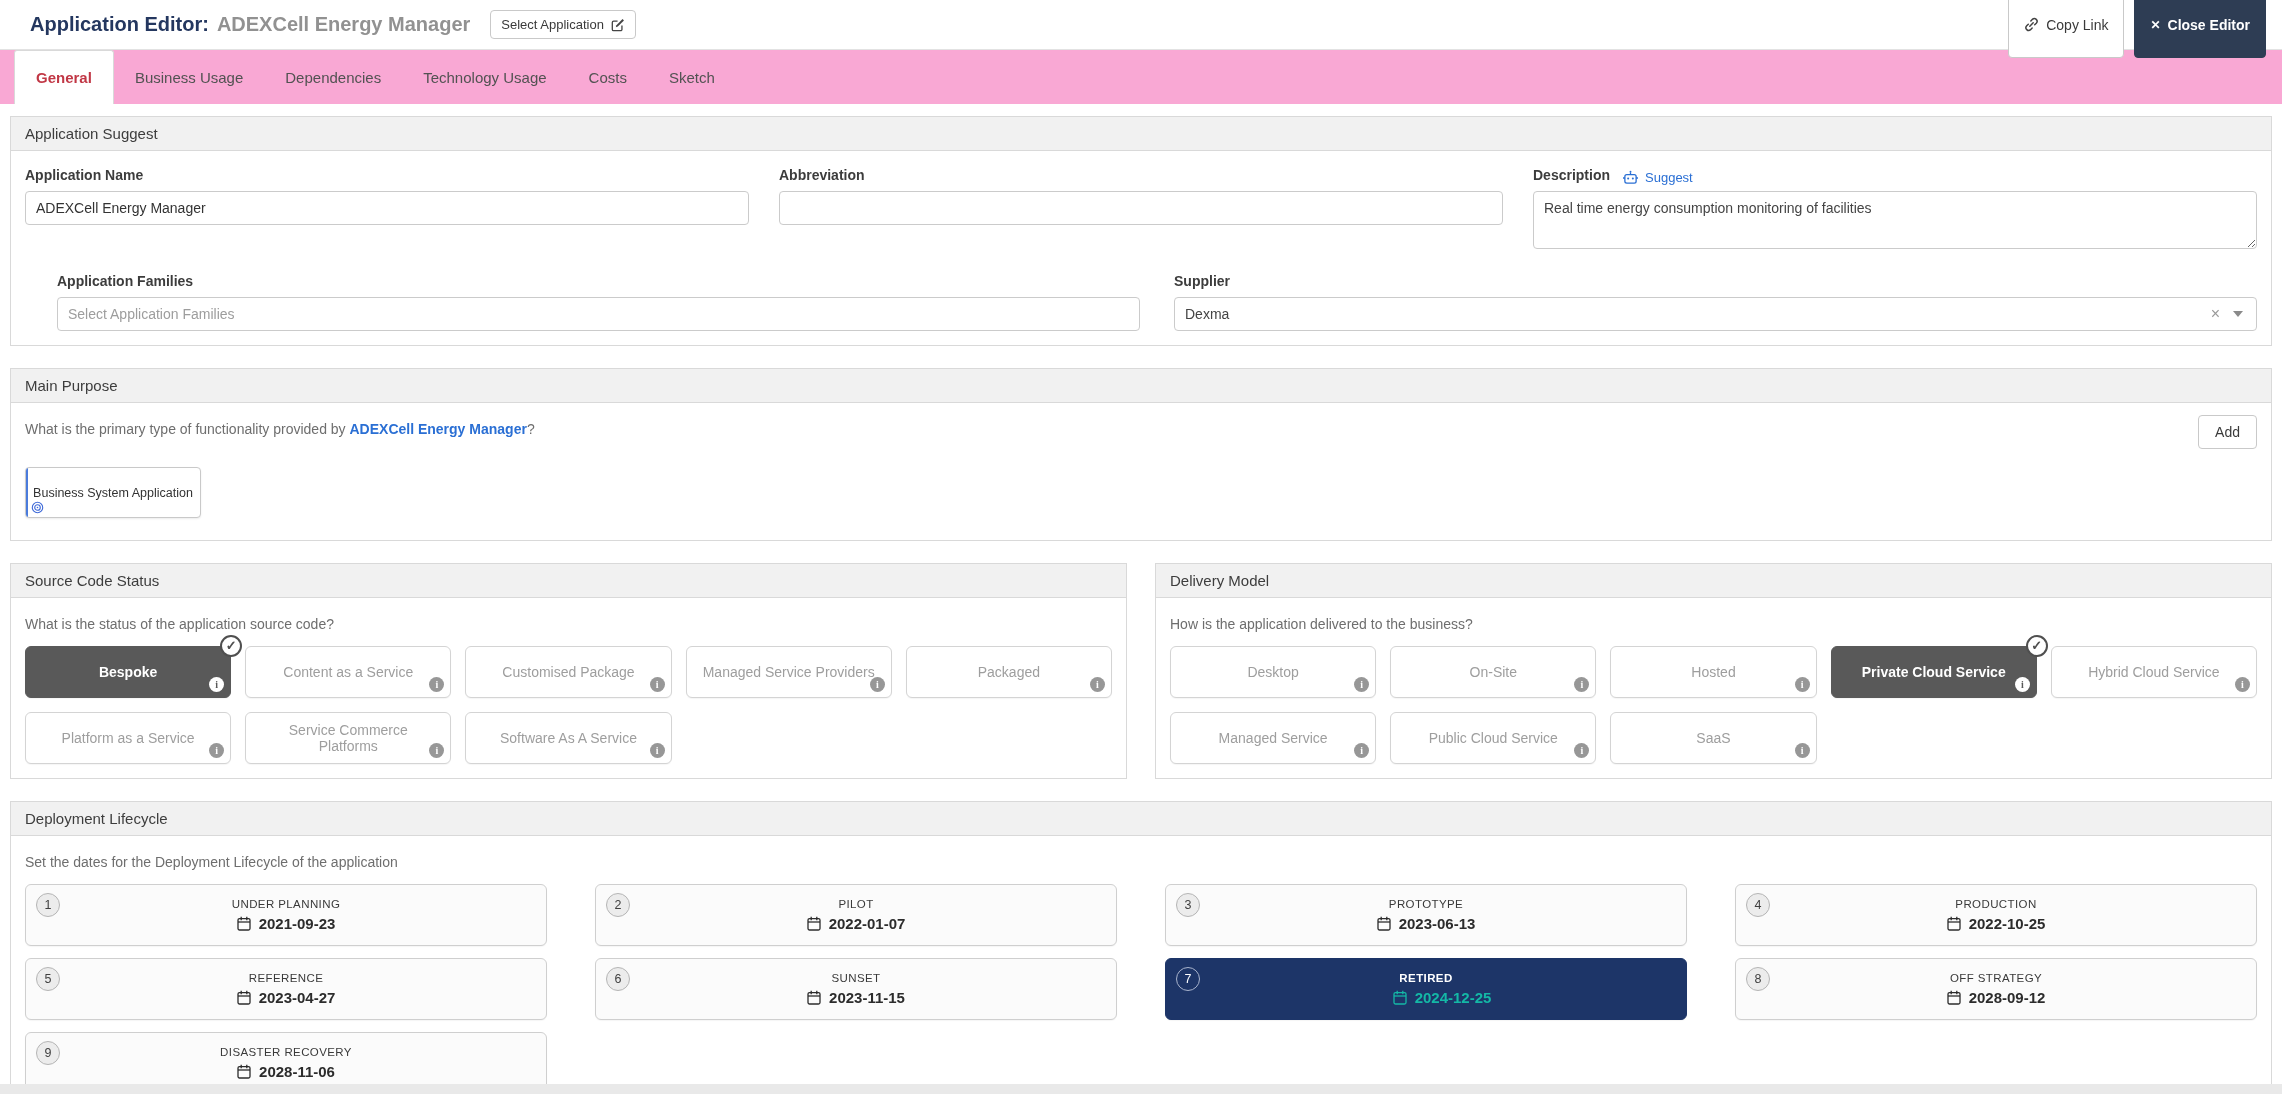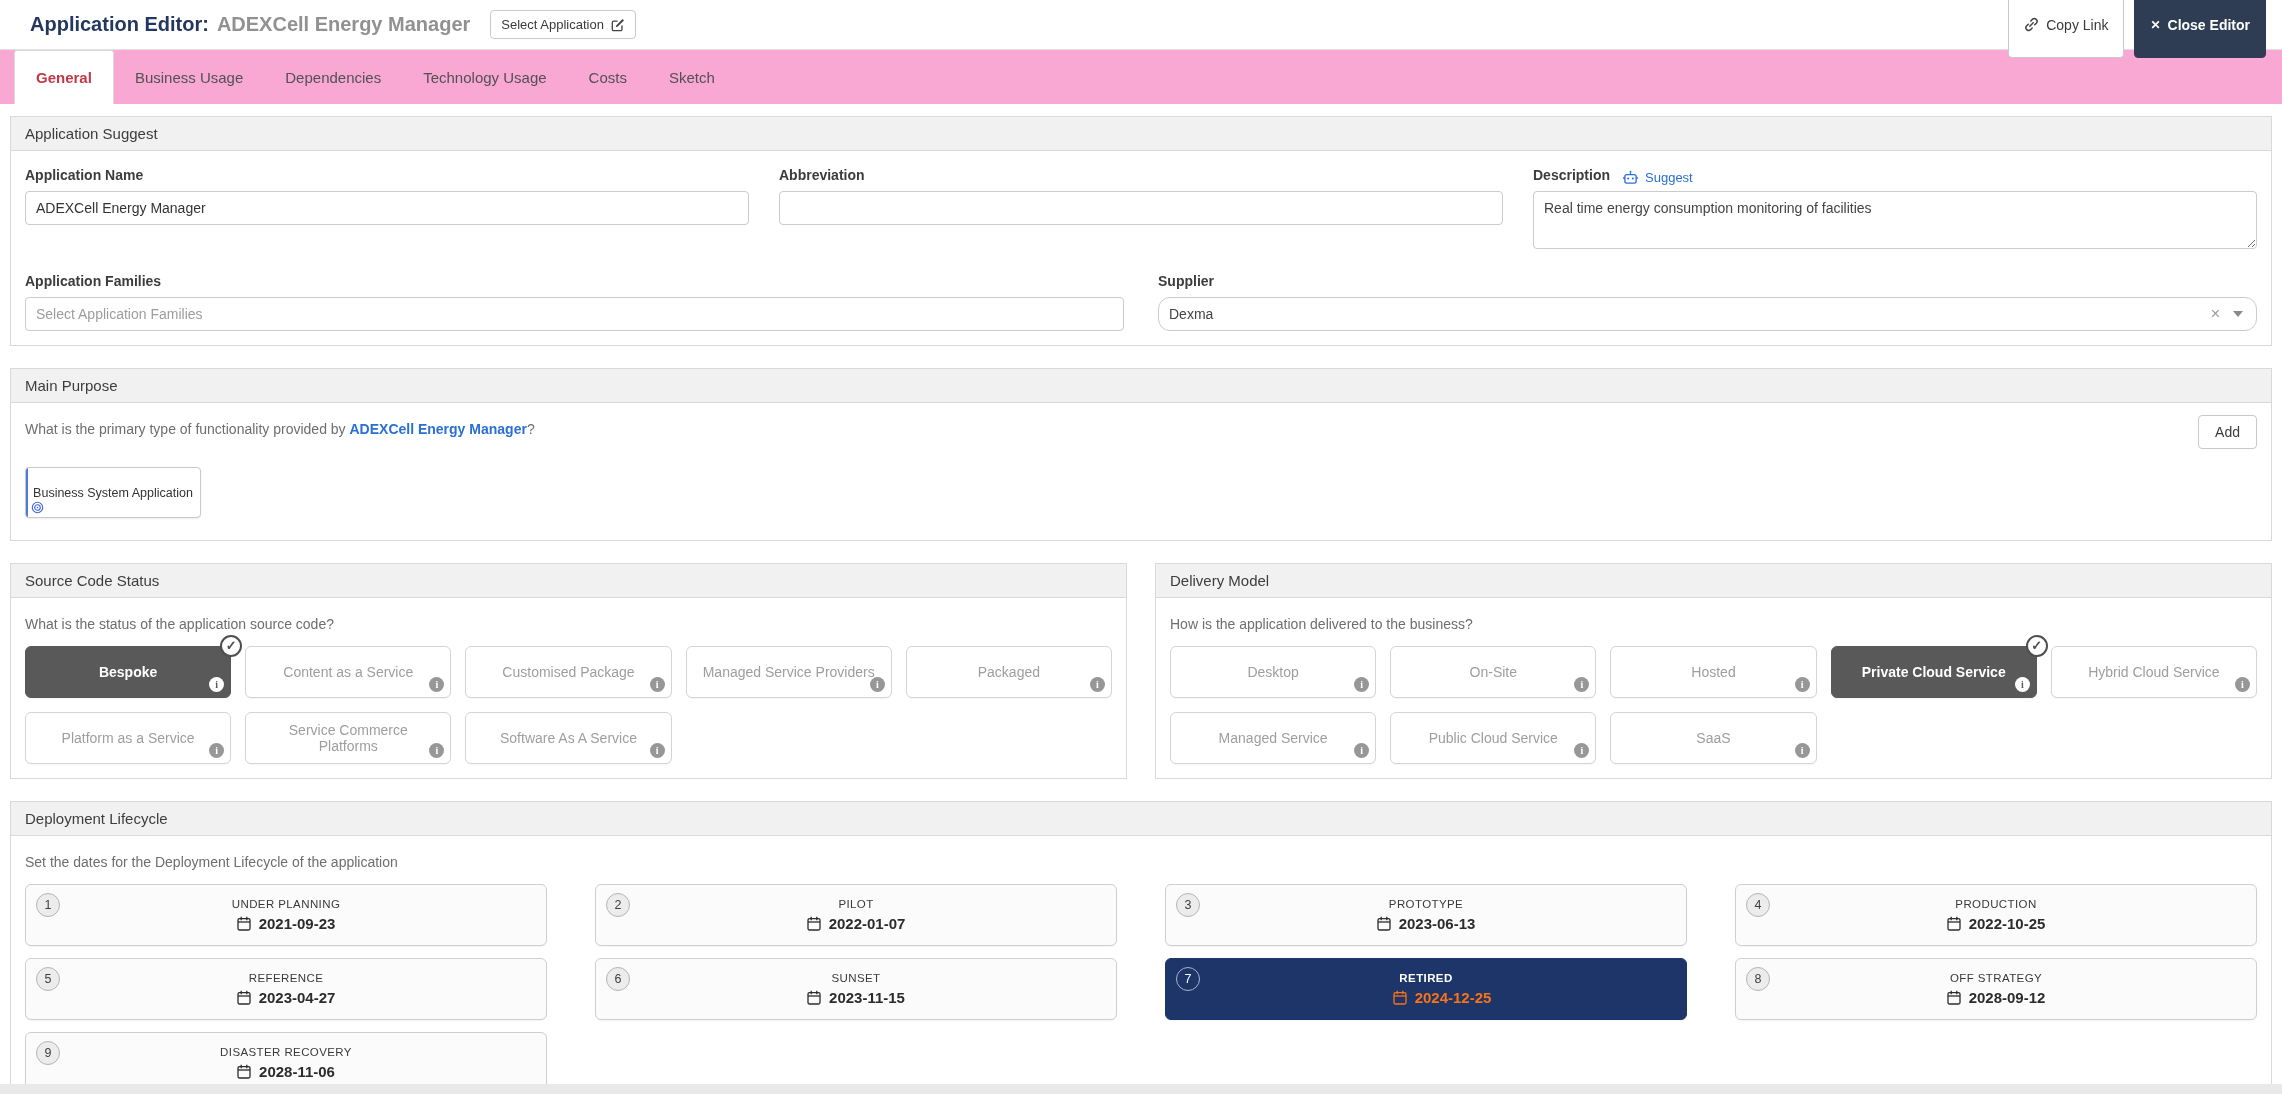--- a/index.html
+++ b/index.html
@@ -31,28 +31,28 @@
   
   .section { margin:12px 10px 0; border:1px solid #d9d9d9; background:#fff; }
   .section-header { background:#f1f1f1; border-bottom:1px solid #d9d9d9; padding:8px 14px; font-size:15px; color:#3d3d3d; }
   .section-body { padding:12px 14px 14px; }
   .half-row { display:flex; gap:28px; margin:22px 10px 0; align-items:stretch; }
   .half-row .section { margin:0; flex:1; display:flex; flex-direction:column; }
   .mt22 { margin-top:22px; }
 
   
   .grid-3 { display:grid; grid-template-columns:1fr 1fr 1fr; column-gap:30px; }
-  .grid-2 { display:grid; grid-template-columns:1fr 1fr; column-gap:34px; margin-top:16px; }
+  .grid-2 { display:grid; grid-template-columns:1fr 1fr; column-gap:34px; margin-top:16px;margin-left:32px; }
   .field-label { display:block; font-size:14px; font-weight:bold; color:#3c3c3c; margin:4px 0 8px; }
   .text-input { width:100%; height:34px; border:1px solid #cbcbcb; border-radius:4px; padding:0 10px; font-size:14px; color:#333; font-family:inherit; background:#fff; }
   .text-input::placeholder { color:#9d9d9d; }
   .desc-label-row { display:flex; align-items:center; gap:12px; }
   .suggest { display:inline-flex; align-items:center; gap:6px; color:#2a6fd4; font-size:13px; cursor:pointer; }
   .desc-textarea { width:100%; height:58px; border:1px solid #cbcbcb; border-radius:4px; padding:8px 10px; font-size:14px; color:#444; font-family:inherit; resize:vertical; }
-  .select { position:relative; height:34px; border:1px solid #cbcbcb; border-radius:12px; display:flex; align-items:center; padding:0 64px 0 10px; font-size:14px; color:#444; background:#fff; cursor:pointer; }
+  .select { position:relative; height:34px; border:1px solid #cbcbcb; border-radius:4px; display:flex; align-items:center; padding:0 64px 0 10px; font-size:14px; color:#444; background:#fff; cursor:pointer; }
   .select-clear { position:absolute; right:36px; color:#9a9a9a; font-size:16px; line-height:1; cursor:pointer; }
   .select-caret { position:absolute; right:13px; width:0; height:0; border-left:5px solid transparent; border-right:5px solid transparent; border-top:6px solid #8a8a8a; }
 
   
   .mp-row { display:flex; align-items:flex-start; }
   .question { margin:6px 0 0; font-size:14px; color:#6e6e6e; }
   .question a { color:#2a6fd4; font-weight:bold; text-decoration:none; cursor:pointer; }
   .add-btn { margin-left:auto; padding:8px 16px; }
   .mp-chip { position:relative; margin:18px 0 8px; width:176px; height:51px; border:1px solid #c9c9c9; border-radius:4px; background:#fff;
              box-shadow:0 1px 2px rgba(0,0,0,0.08); display:flex; align-items:center; justify-content:center; text-align:center;
@@ -78,21 +78,21 @@
   .lc-grid { display:grid; grid-template-columns:repeat(4,1fr); column-gap:48px; row-gap:12px; margin-top:14px; }
   .lc-card { position:relative; height:62px; border:1px solid #cfcfcf; border-radius:6px; background:#fbfbfb;
              display:flex; flex-direction:column; align-items:center; justify-content:center; gap:5px; cursor:pointer;
              box-shadow:0 1px 1px rgba(0,0,0,0.04); }
   .lc-num { position:absolute; top:8px; left:10px; width:24px; height:24px; border-radius:50%; background:#ececec;
             border:1px solid #b5b5b5; color:#3f3f3f; font-size:12.5px; display:flex; align-items:center; justify-content:center; }
   .lc-name { font-size:11.5px; color:#3a3a3a; letter-spacing:0.4px; }
   .lc-date { display:flex; align-items:center; gap:8px; font-size:15px; font-weight:bold; color:#2c2c2c; }
   .lc-card.selected { background:#1d3568; border-color:#1d3568; }
   .lc-card.selected .lc-name { color:#fff; font-weight:bold; }
-  .lc-card.selected .lc-date { color:#f97316;margin-left:32px; }
+  .lc-card.selected .lc-date { color:#14b8a6;margin-left:32px; }
   .lc-card.selected .lc-num { background:transparent; border-color:#a9b4cd; color:#fff; }
   .cal { line-height:0; }
 </style>
 </head>
 <body>
 
 <div class="page">
 
   <header class="app-header">
     <span class="page-title">Application Editor:</span>

